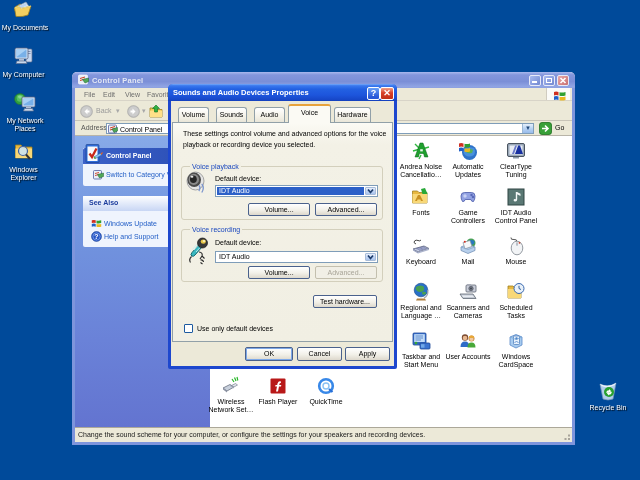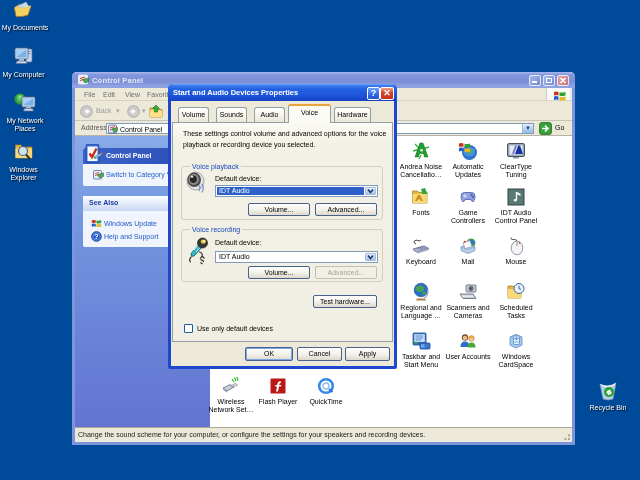--- a/index.html
+++ b/index.html
@@ -439,21 +439,21 @@
           <rect x="7" y="3.5" width="2" height="2"></rect>
           <rect x="3.5" y="7" width="2" height="2"></rect>
         </g>
       </svg>
       <span style="position:absolute;left:3px;top:3px;">Change the sound scheme for your computer, or configure the settings for your speakers and recording devices.</span>
     </div>
 </div>
 
 <div id="dlg">
   <div id="dlgtitle">
-    <span class="ttl">Start and Audio Devices Properties</span>
+    <span class="ttl">Sounds and Audio Devices Properties</span>
     <div class="dcapbtn" style="right:17px;background:linear-gradient(180deg,#68A0F8,#2858D8 80%);">?</div>
     <div class="dcapbtn" style="right:3px;width:14px;background:linear-gradient(180deg,#F0A088,#D84028 45%,#C03018);">✕</div>
   </div>
   <div id="dlgface"></div>
   <div class="tab" style="left:10px;width:31px;">Volume</div>
   <div class="tab" style="left:48px;width:31px;">Sounds</div>
   <div class="tab" style="left:86px;width:31px;">Audio</div>
   <div class="tab" style="left:166px;width:37px;">Hardware</div>
   <div class="tab" style="left:120px;width:43px;top:20px;height:19px;background:#FBFAF4;border-top:2px solid #E8A33D;z-index:3;border-bottom:none;">Voice</div>
   <div id="tabpanel">

